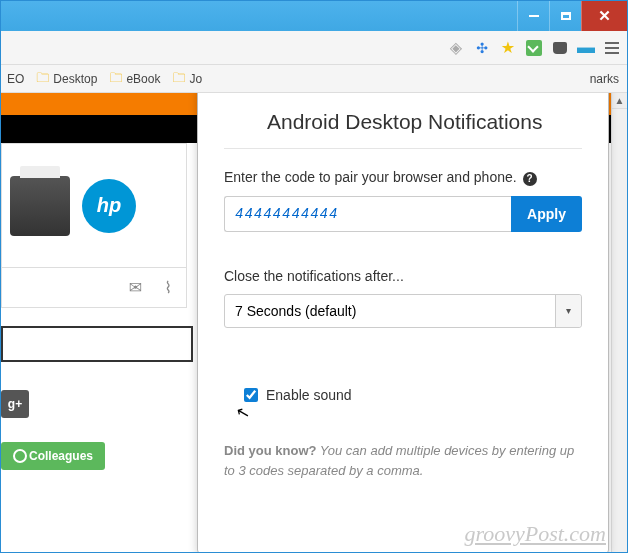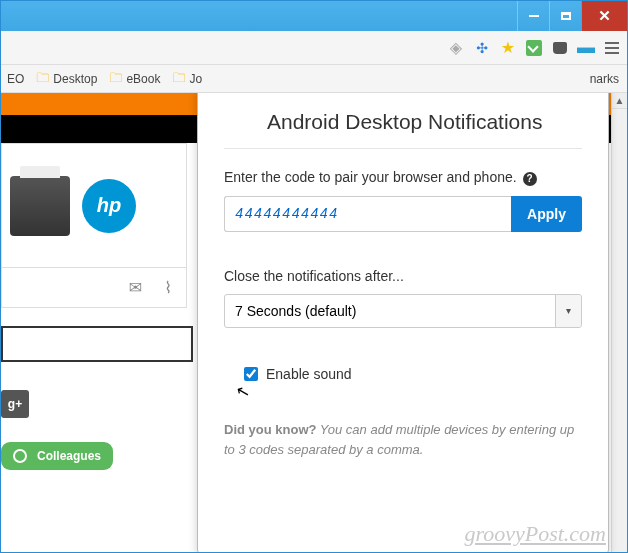--- a/index.html
+++ b/index.html
@@ -39,34 +39,34 @@
 .left-panel { position: absolute; left: 0; top: 50px; width: 186px; }
 .hp-box { height: 125px; border: 1px solid #ddd; background: #fff; display: flex; align-items: center; padding: 8px; gap: 12px; text-align: center; }
 .printer { width: 60px; height: 60px; background: linear-gradient(#555,#333); border-radius: 4px; position: relative; }
 .printer::before { content:''; position:absolute; top:-10px; left:10px; width:40px; height:12px; background:#eee; border-radius:2px 2px 0 0; }
 .hp-logo { width: 54px; height: 54px; border-radius: 50%; background: #0096d6; color: #fff; display: flex; align-items: center; justify-content: center; font-size: 20px; font-weight: bold; font-style: italic; }
 .icon-row { height: 40px; border: 1px solid #ddd; border-top: none; display: flex; justify-content: flex-end; align-items: center; padding: 0 14px; gap: 22px; color: #888; font-size: 16px; }
 .search-row { margin-top: 18px; display: flex; gap: 6px; }
 .search-input { flex: 1; height: 36px; border: 2px solid #333; padding: 0 6px; font-size: 13px; }
 .search-btn { height: 36px; padding: 0 10px; border: 2px solid #333; background: #fff; font-weight: bold; font-size: 13px; cursor: pointer; }
 .gplus { margin-top: 28px; width: 28px; height: 28px; background: #555; border-radius: 3px; color: #fff; text-align: center; line-height: 28px; font-size: 12px; font-weight: bold; }
-.colleagues { margin-top: 24px; display: inline-flex; align-items: center; gap: 10px; background: #5cb85c; color: #fff; padding: 7px 12px; border-radius: 9px; font-size: 12px; font-weight: bold; }
+.colleagues { margin-top: 24px; display: inline-flex; align-items: center; gap: 2px; background: #5cb85c; color: #fff; padding: 7px 12px; border-radius: 3px; font-size: 12px; font-weight: bold; }
 .colleagues .circ { width: 14px; height: 14px; border: 2px solid #fff; border-radius: 50%; }
 
 .popup { position: absolute; left: 196px; top: -8px; right: 18px; bottom: -2px; background: #fff; border: 1px solid #bbb; border-radius: 4px; box-shadow: 0 2px 10px rgba(0,0,0,0.2); padding: 24px 26px; }
 .popup-arrow { position: absolute; top: -8px; right: 42px; width: 14px; height: 14px; background: #fff; border-left: 1px solid #bbb; border-top: 1px solid #bbb; transform: rotate(45deg); }
 .popup h2 { font-size: 21px; font-weight: normal; color: #333; margin-bottom: 14px; margin-left: 43px; }
 .divider { height: 1px; background: #e5e5e5; margin-bottom: 20px; }
 .instr { font-size: 14px; color: #333; margin-bottom: 10px; }
 .help-ico { display: inline-block; width: 14px; height: 14px; background: #333; color: #fff; border-radius: 50%; text-align: center; line-height: 14px; font-size: 10px; font-weight: bold; margin-left: 2px; }
 .pair-row { display: flex; margin-bottom: 36px; }
 .pair-input { flex: 1; height: 36px; border: 1px solid #ccc; border-right: none; border-radius: 3px 0 0 3px; padding: 0 10px; font-family: 'Courier New', monospace; font-size: 14px; color: #0066cc; font-style: italic; letter-spacing: 1px; }
 .apply-btn { height: 36px; padding: 0 16px; background: #0d7fd6; color: #fff; border: none; border-radius: 0 3px 3px 0; font-size: 14px; font-weight: bold; cursor: pointer; }
 .close-label { font-size: 14px; color: #333; margin-bottom: 10px; }
-.select-wrap { position: relative; margin-bottom: 38px; }
+.select-wrap { position: relative; margin-bottom: 59px; }
 .duration-select { width: 100%; height: 34px; border: 1px solid #ccc; border-radius: 3px; padding: 0 10px; font-size: 14px; background: #fff; appearance: none; }
 .select-caret { position: absolute; right: 1px; top: 1px; width: 26px; height: 32px; border-left: 1px solid #ccc; background: #f5f5f5; text-align: center; line-height: 32px; font-size: 10px; color: #555; pointer-events: none; border-radius: 0 3px 3px 0; }
 .sound-row { display: flex; align-items: center; gap: 8px; font-size: 14px; color: #333; margin-bottom: 38px; position: relative; padding-left: 20px; }
 .sound-row input { width: 14px; height: 14px; accent-color: #0d7fd6; }
 .cursor { position: absolute; left: 12px; top: 16px; font-size: 16px; color: #000; transform: rotate(-15deg); }
 .didknow { font-size: 13px; color: #888; font-style: italic; line-height: 1.5; }
 .didknow b { font-style: normal; font-weight: bold; }
 .example { display: inline-block; font-family: 'Courier New', monospace; color: #0066cc; border: 1px dotted #999; padding: 1px 4px; margin-top: 4px; font-style: italic; font-size: 12px; }
 
 .watermark { position: absolute; right: 22px; bottom: 6px; font-family: Georgia, serif; font-style: italic; font-size: 22px; color: #c9c9c9; pointer-events: none; text-decoration: underline; }

